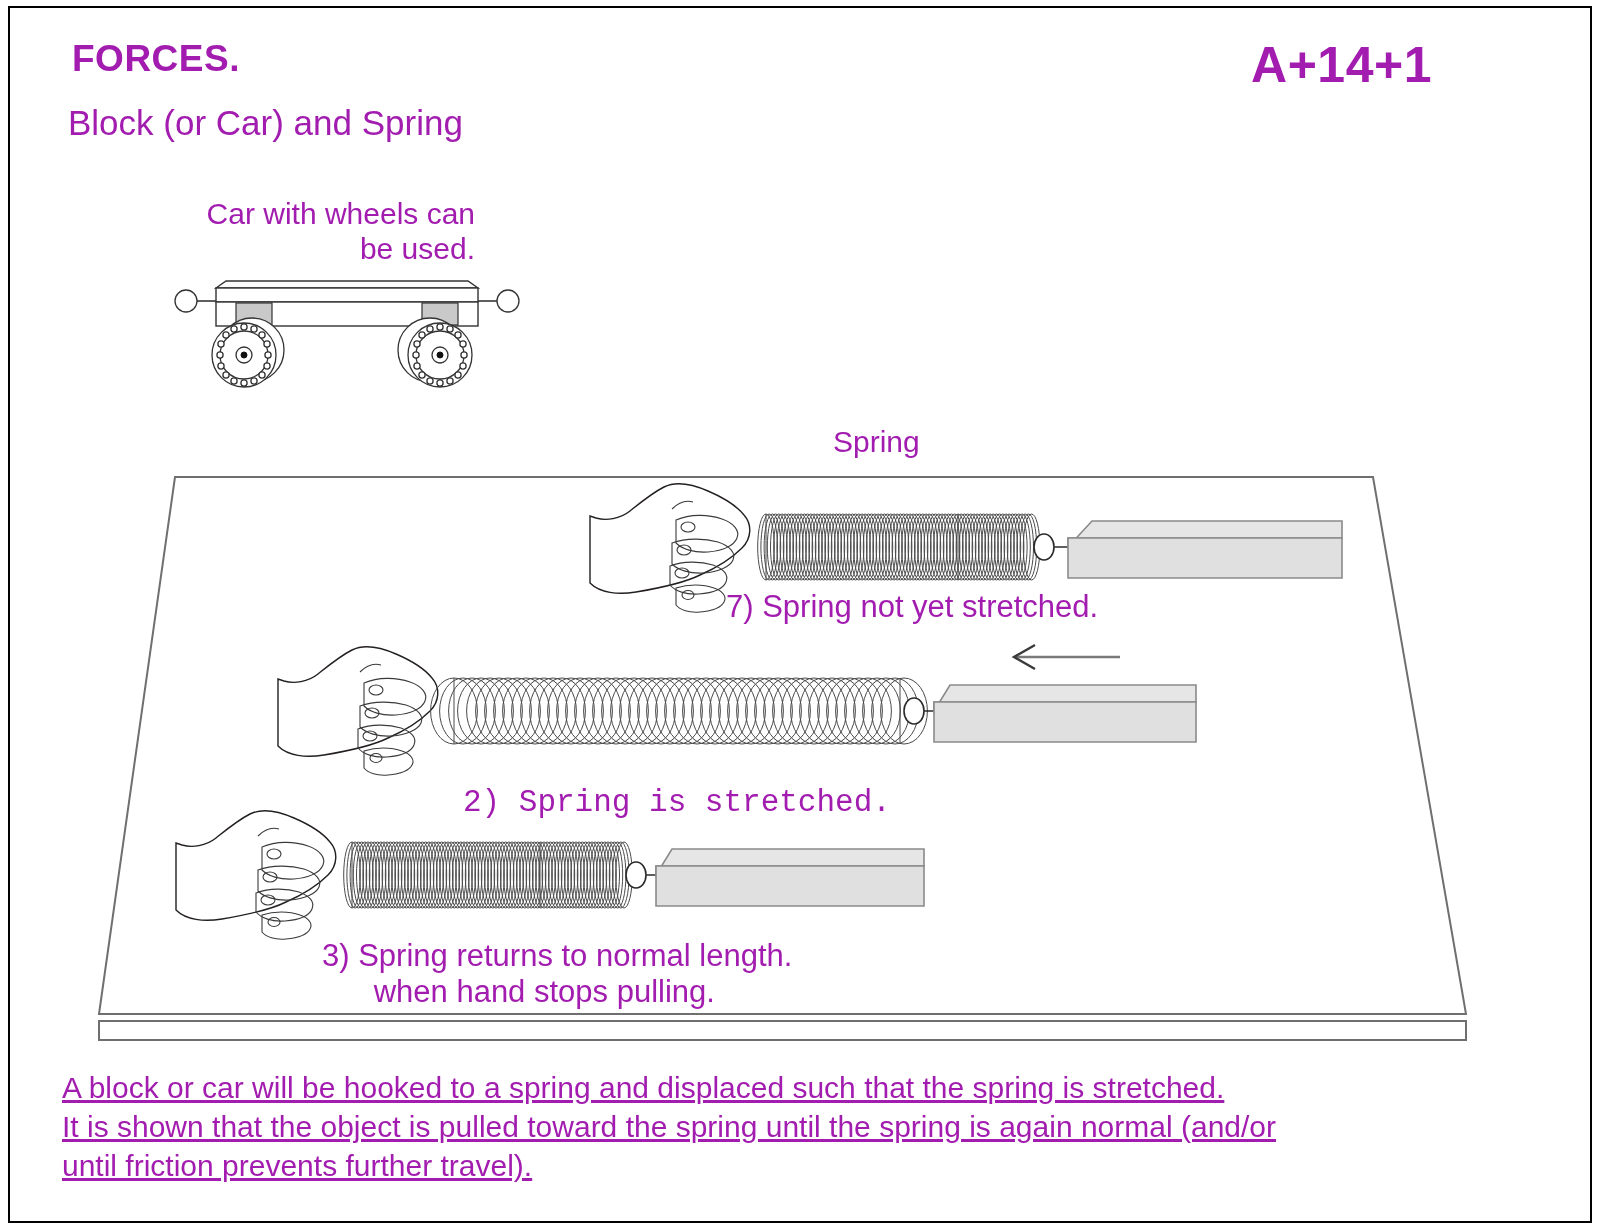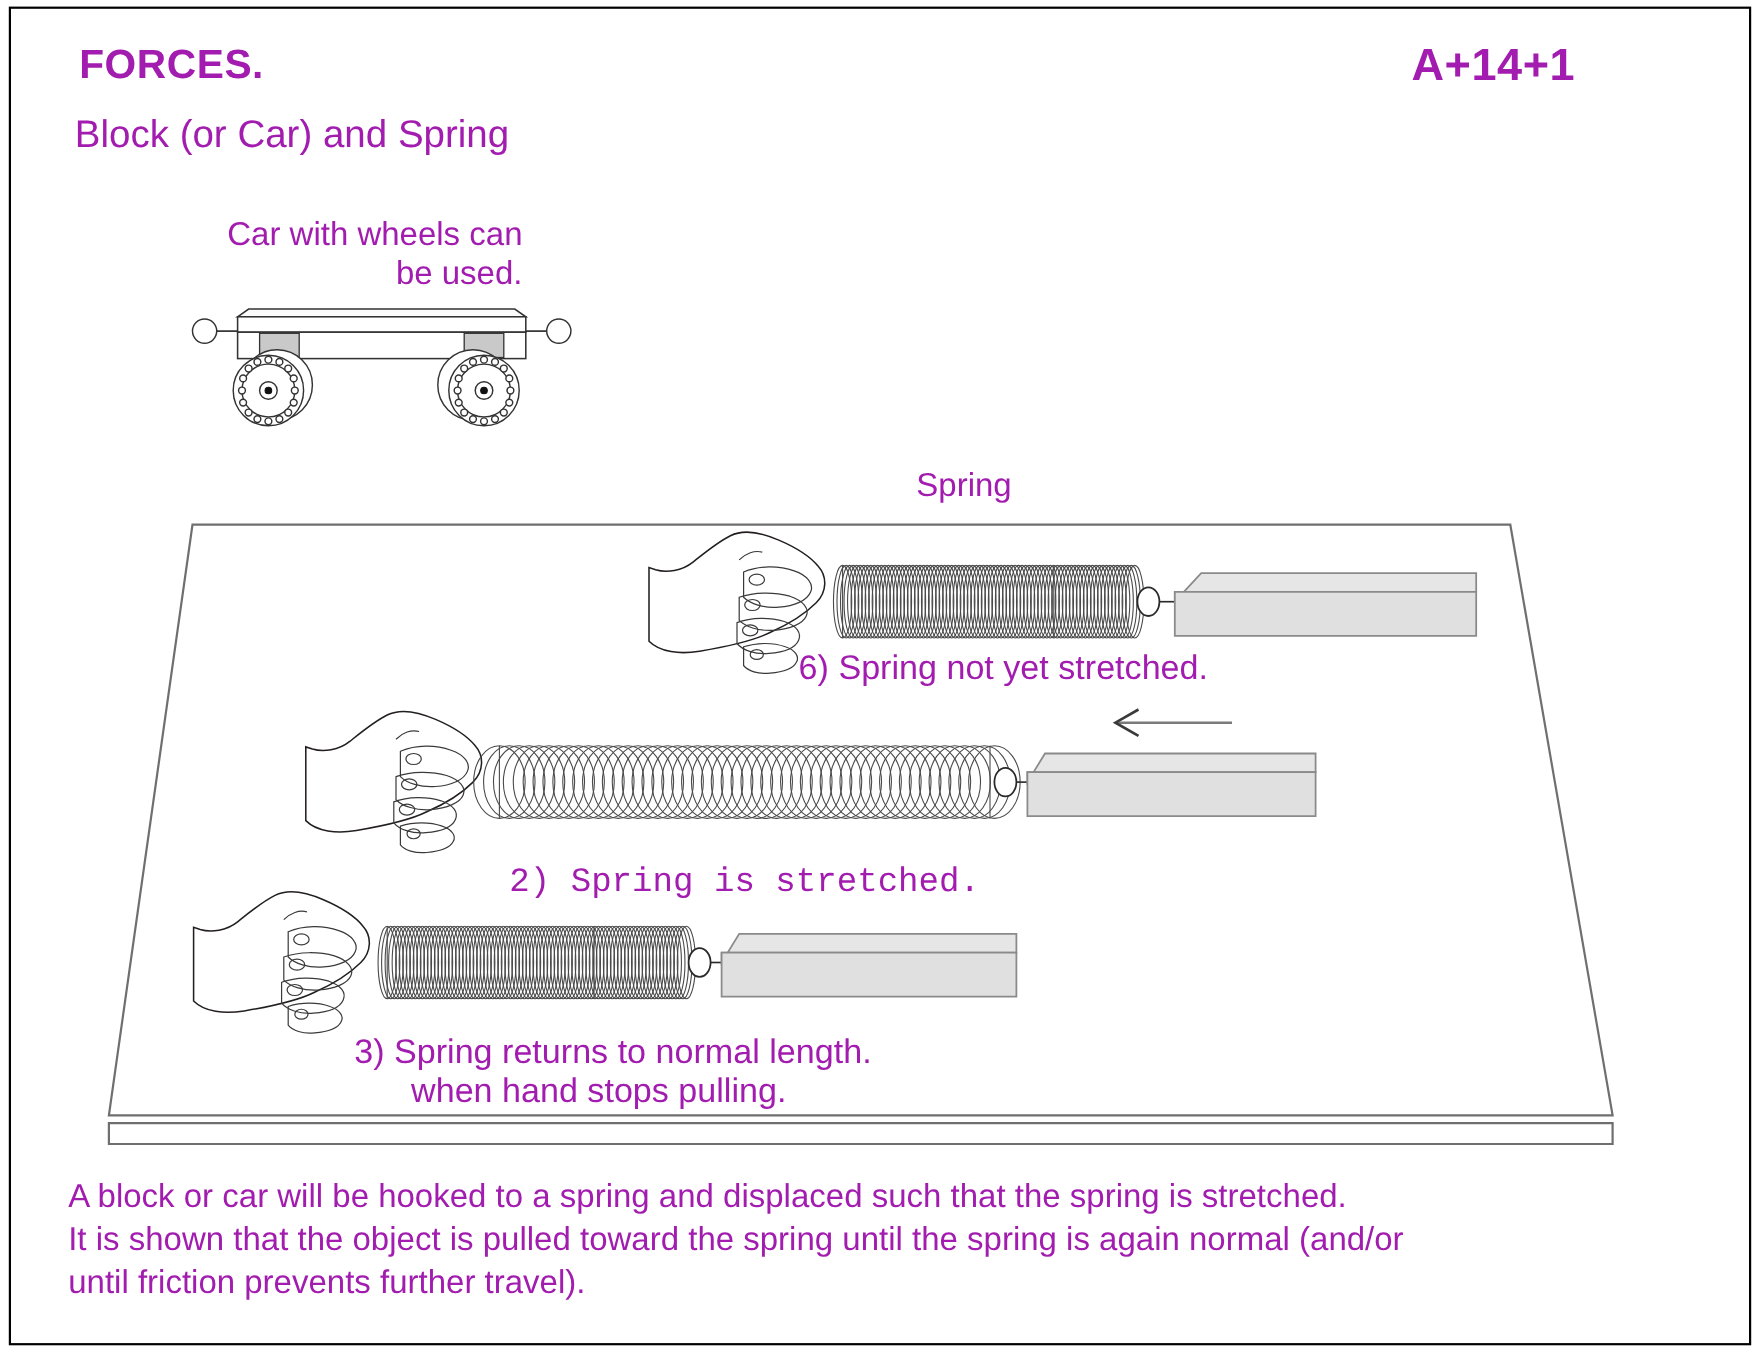--- a/index.html
+++ b/index.html
@@ -34,21 +34,21 @@
     left: 72px;
     top: 38px;
     font-size: 37px;
     font-weight: bold;
     letter-spacing: 0.5px;
   }
   .hdr-code {
     position: absolute;
     right: 168px;
     top: 36px;
-    font-size: 41px;
+    font-size: 50px;
     font-weight: bold;
     letter-spacing: 0.5px;
     text-align: center;
   }
   .hdr-sub {
     position: absolute;
     left: 68px;
     top: 103px;
     font-size: 35px;
   }
@@ -90,20 +90,21 @@
   #cap3 { left: 322px; top: 938px; }
 
   .footer {
     position: absolute;
     left: 62px;
     top: 1068px;
     width: 1500px;
     font-size: 30px;
     line-height: 1.30;
     white-space: pre-line;
+    text-decoration: underline;
   }
 
   svg.layer {
     position: absolute;
     left: 0;
     top: 0;
     width: 1600px;
     height: 1231px;
     pointer-events: none;
   }
@@ -141,21 +142,21 @@
   <div class="hdr-title">FORCES.</div>
   <div class="hdr-code">A+14+1</div>
   <div class="hdr-sub">Block (or Car) and Spring</div>
 
   <div class="car-caption">Car with wheels
 can be used.</div>
   <div class="car-mass">1000 gms.</div>
 
   <div class="lbl-spring">Spring</div>
 
-  <div class="step-cap" id="cap1">6) Spring not yet stretched.</div>
+  <div class="step-cap" id="cap1">7) Spring not yet stretched.</div>
   <div class="step-cap" id="cap2">2) Spring is stretched.</div>
   <div class="step-cap" id="cap3">3) Spring returns to normal length.
       when hand stops pulling.</div>
 
   <div class="footer">A block or car will be hooked to a spring and displaced such that the spring is stretched.
 It is shown that the object is pulled toward the spring until the spring is again normal  (and/or
 until friction prevents further travel).</div>
 
   <svg class="layer" viewBox="0 0 1600 1231">
 

